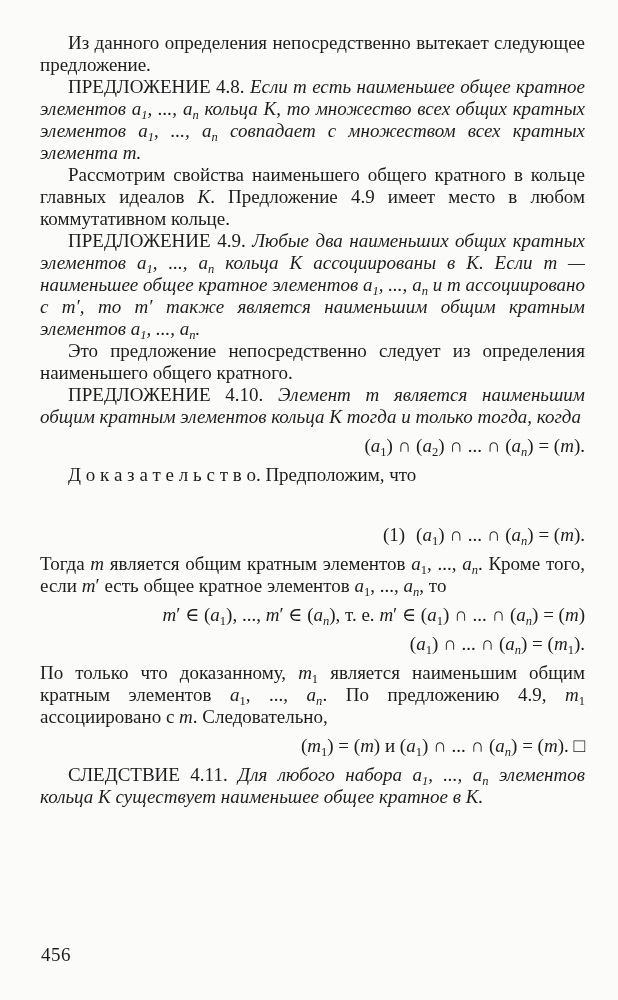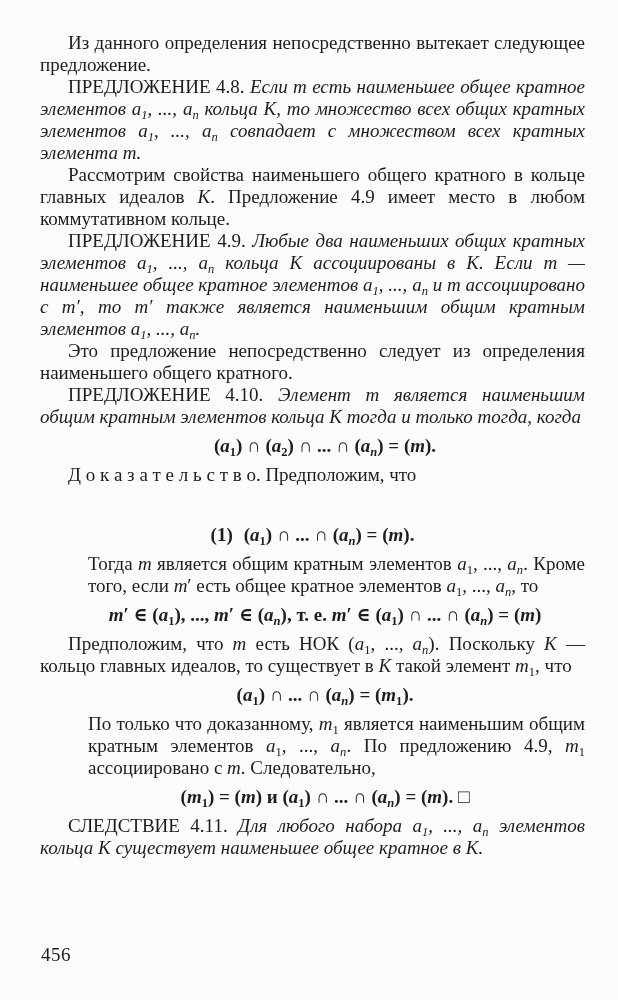--- a/index.html
+++ b/index.html
@@ -20,28 +20,26 @@
     line-height: 22px;
     overflow: hidden;
   }
   .text-column p {
     margin: 0;
     text-align: justify;
     text-indent: 28px;
   }
   .text-column p.noindent {
     text-indent: 0;
-    margin-left: 48px;
   }
   .text-column p.formula {
-    text-align: center;
+    text-align: right;
     text-indent: 0;
     margin: 7px 0 7px 25px;
     white-space: nowrap;
-    font-weight: bold;
   }
   .text-column p.formula.numbered {
     margin-left: 0;
     margin-top: 38px;
   }
   .fnum {
     display: inline-block;
     margin-right: 11px;
   }
   i { font-style: italic; }
@@ -69,21 +67,20 @@
       <p class="prop">ПРЕДЛОЖЕНИЕ 4.8. <i>Если m есть наименьшее общее кратное элементов a</i><i><sub>1</sub></i><i>, ..., a</i><i><sub>n</sub></i><i> кольца K, то множество всех общих кратных элементов a</i><i><sub>1</sub></i><i>, ..., a</i><i><sub>n</sub></i><i> совпадает с множеством всех кратных элемента m.</i></p>
       <p class="body">Рассмотрим свойства наименьшего общего кратного в кольце главных идеалов <i>K</i>. Предложение 4.9 имеет место в любом коммутативном кольце.</p>
       <p class="prop">ПРЕДЛОЖЕНИЕ 4.9. <i>Любые два наименьших общих кратных элементов a</i><i><sub>1</sub></i><i>, ..., a</i><i><sub>n</sub></i><i> кольца K ассоциированы в K. Если m — наименьшее общее кратное элементов a</i><i><sub>1</sub></i><i>, ..., a</i><i><sub>n</sub></i><i> и m ассоциировано с m′, то m′ также является наименьшим общим кратным элементов a</i><i><sub>1</sub></i><i>, ..., a</i><i><sub>n</sub></i><i>.</i></p>
       <p class="body">Это предложение непосредственно следует из определения наименьшего общего кратного.</p>
       <p class="prop">ПРЕДЛОЖЕНИЕ 4.10. <i>Элемент m является наименьшим общим кратным элементов кольца K тогда и только тогда, когда</i></p>
       <p class="formula">(<i>a</i><sub>1</sub>) ∩ (<i>a</i><sub>2</sub>) ∩ ... ∩ (<i>a</i><i><sub>n</sub></i>) = (<i>m</i>).</p>
       <p class="body">Д о к а з а т е л ь с т в о.  Предположим, что</p>
       <p class="formula numbered"><span class="fnum">(1)</span>(<i>a</i><sub>1</sub>) ∩ ... ∩ (<i>a</i><i><sub>n</sub></i>) = (<i>m</i>).</p>
       <p class="body noindent">Тогда <i>m</i> является общим кратным элементов <i>a</i><sub>1</sub>, ..., <i>a</i><i><sub>n</sub></i>. Кроме того, если <i>m</i>′ есть общее кратное элементов <i>a</i><sub>1</sub>, ..., <i>a</i><i><sub>n</sub></i>, то</p>
       <p class="formula"><i>m</i>′ ∈ (<i>a</i><sub>1</sub>), ..., <i>m</i>′ ∈ (<i>a</i><i><sub>n</sub></i>), т. е. <i>m</i>′ ∈ (<i>a</i><sub>1</sub>) ∩ ... ∩ (<i>a</i><i><sub>n</sub></i>) = (<i>m</i>)</p>
-      <p class="body">Предположим, что <i>m</i> есть НОК (<i>a</i><sub>1</sub>, ..., <i>a</i><i><sub>n</sub></i>). Поскольку <i>K</i> — кольцо главных идеалов, то существует в <i>K</i> такой элемент <i>m</i><sub>1</sub>, что</p>
       <p class="formula">(<i>a</i><sub>1</sub>) ∩ ... ∩ (<i>a</i><i><sub>n</sub></i>) = (<i>m</i><sub>1</sub>).</p>
       <p class="body noindent">По только что доказанному, <i>m</i><sub>1</sub> является наименьшим общим кратным элементов <i>a</i><sub>1</sub>, ..., <i>a</i><i><sub>n</sub></i>. По предложению 4.9, <i>m</i><sub>1</sub> ассоциировано с <i>m</i>. Следовательно,</p>
       <p class="formula">(<i>m</i><sub>1</sub>) = (<i>m</i>) и (<i>a</i><sub>1</sub>) ∩ ... ∩ (<i>a</i><i><sub>n</sub></i>) = (<i>m</i>).  □</p>
       <p class="prop">СЛЕДСТВИЕ 4.11. <i>Для любого набора a</i><i><sub>1</sub></i><i>, ..., a</i><i><sub>n</sub></i><i> элементов кольца K существует наименьшее общее кратное в K.</i></p>
     </div>
   <div class="footer">
     <span>456</span>
   </div>
 </div>
 

